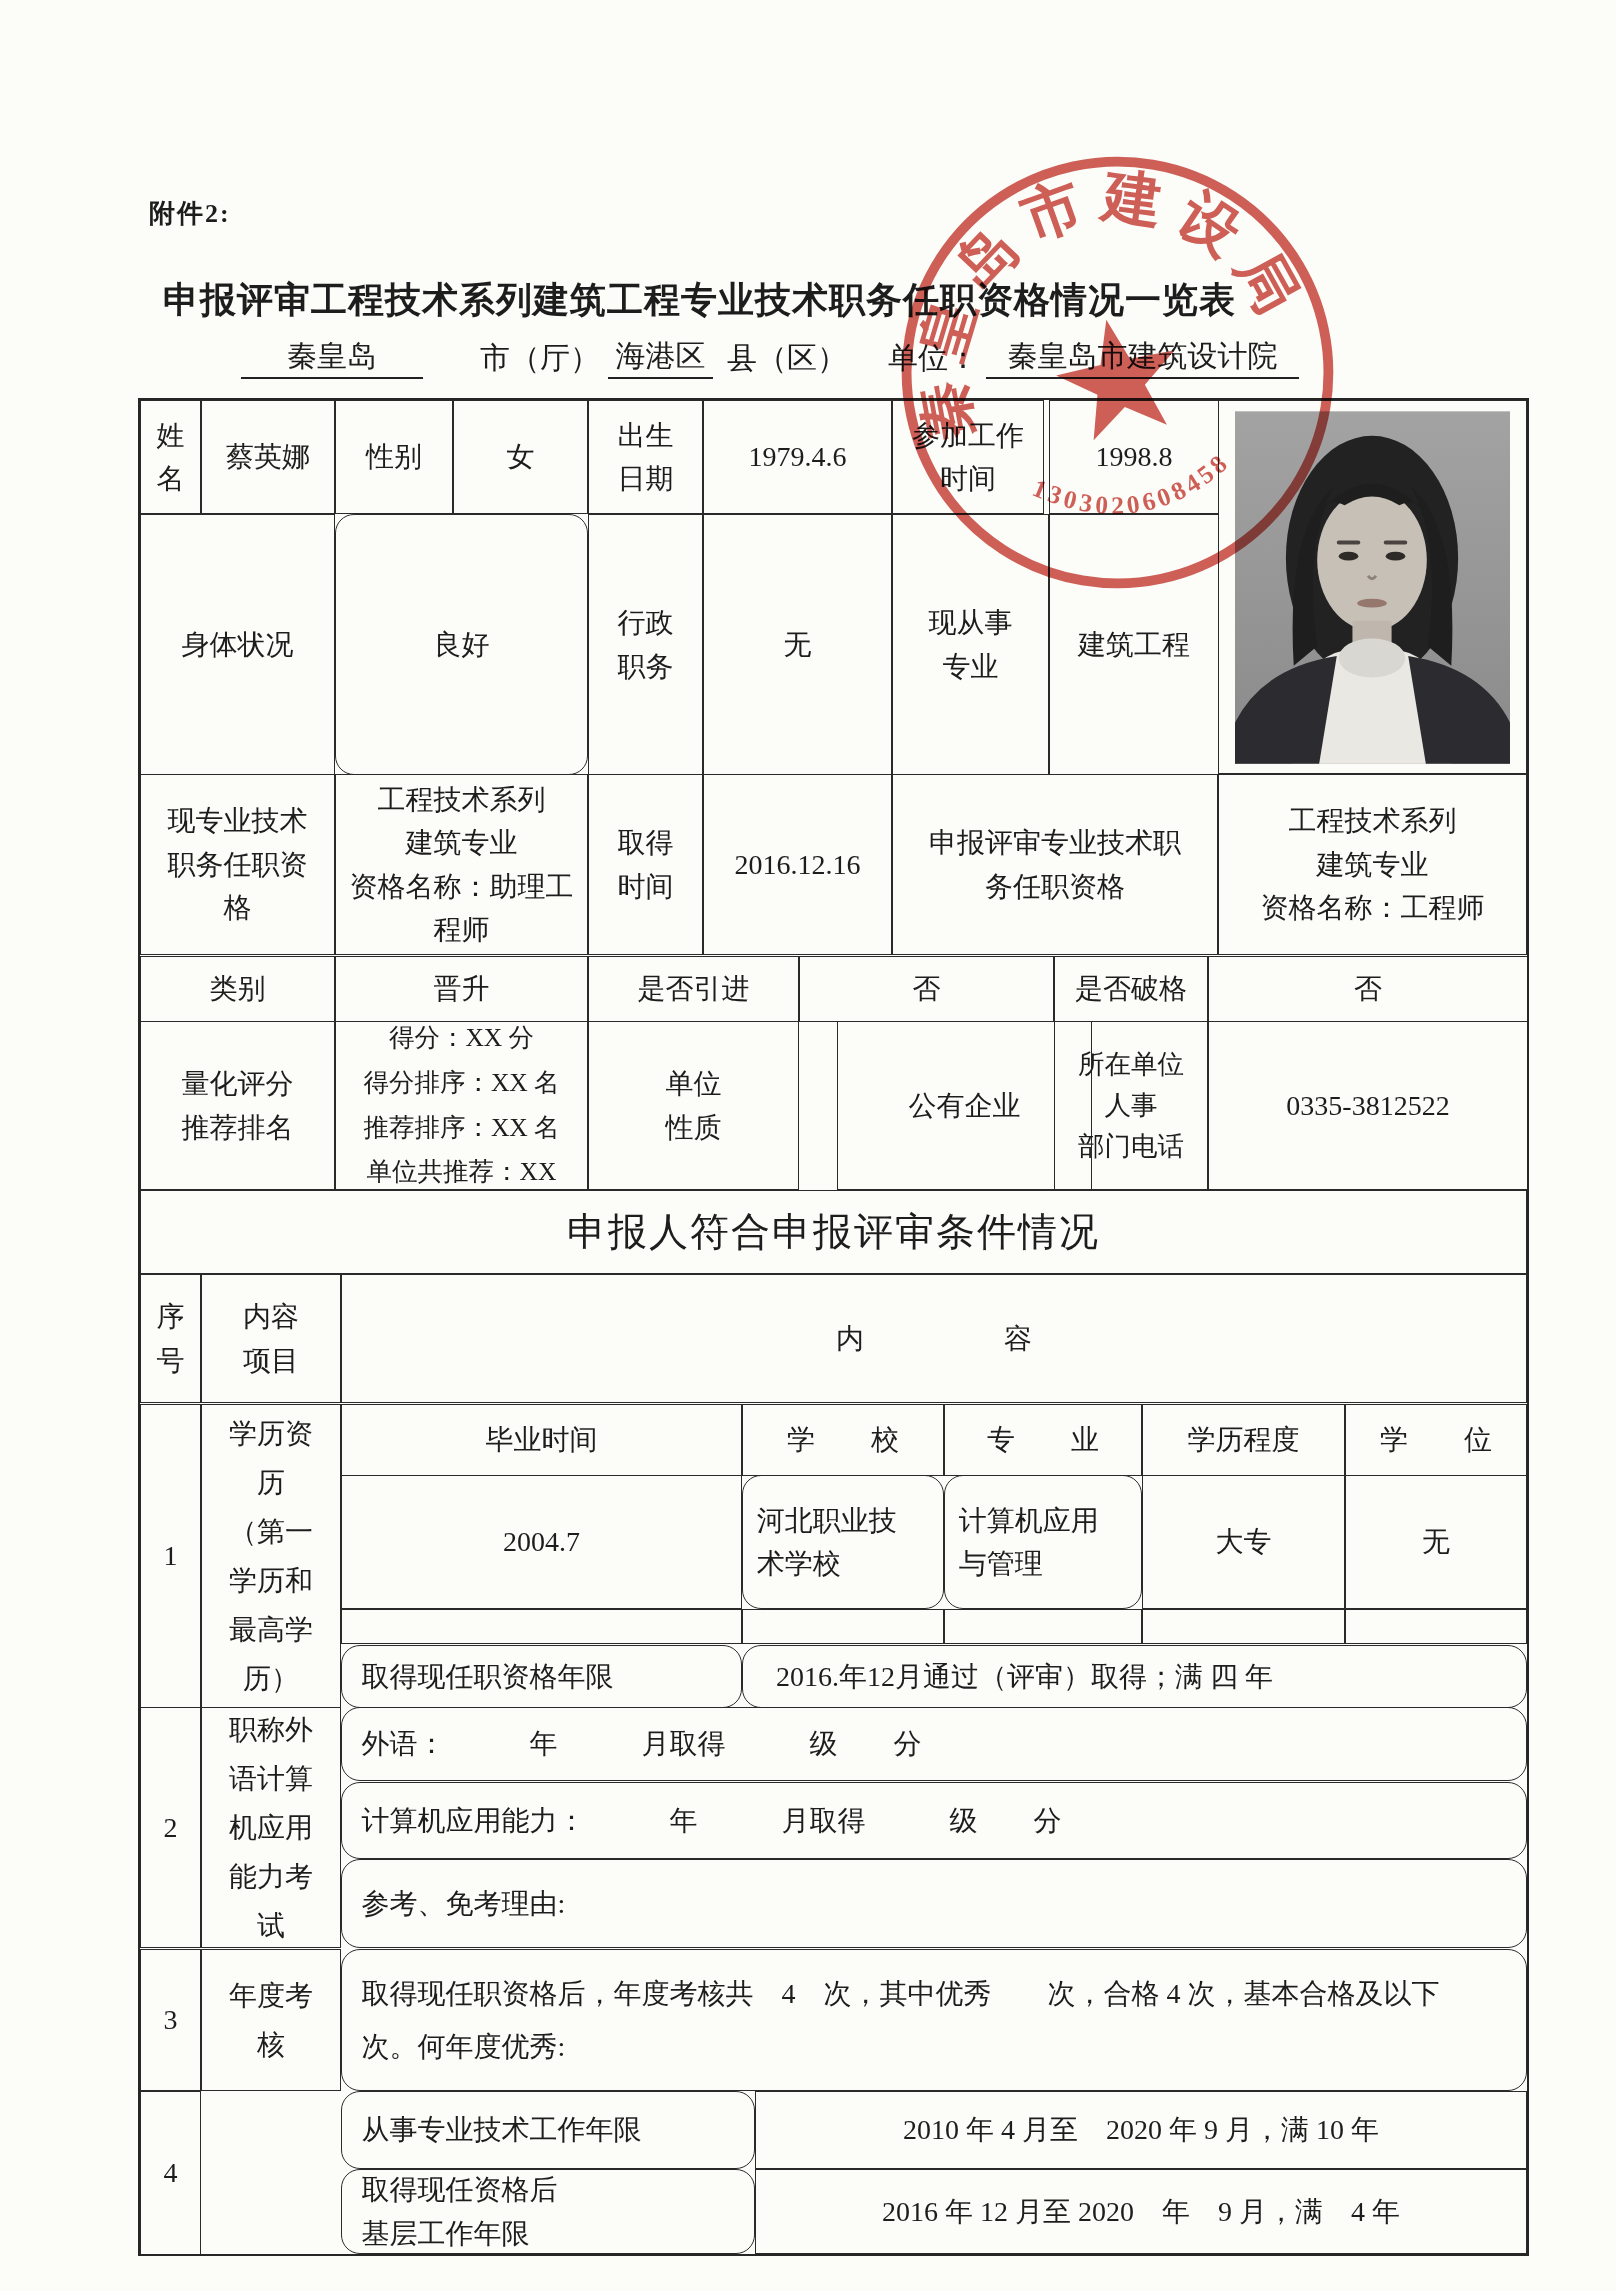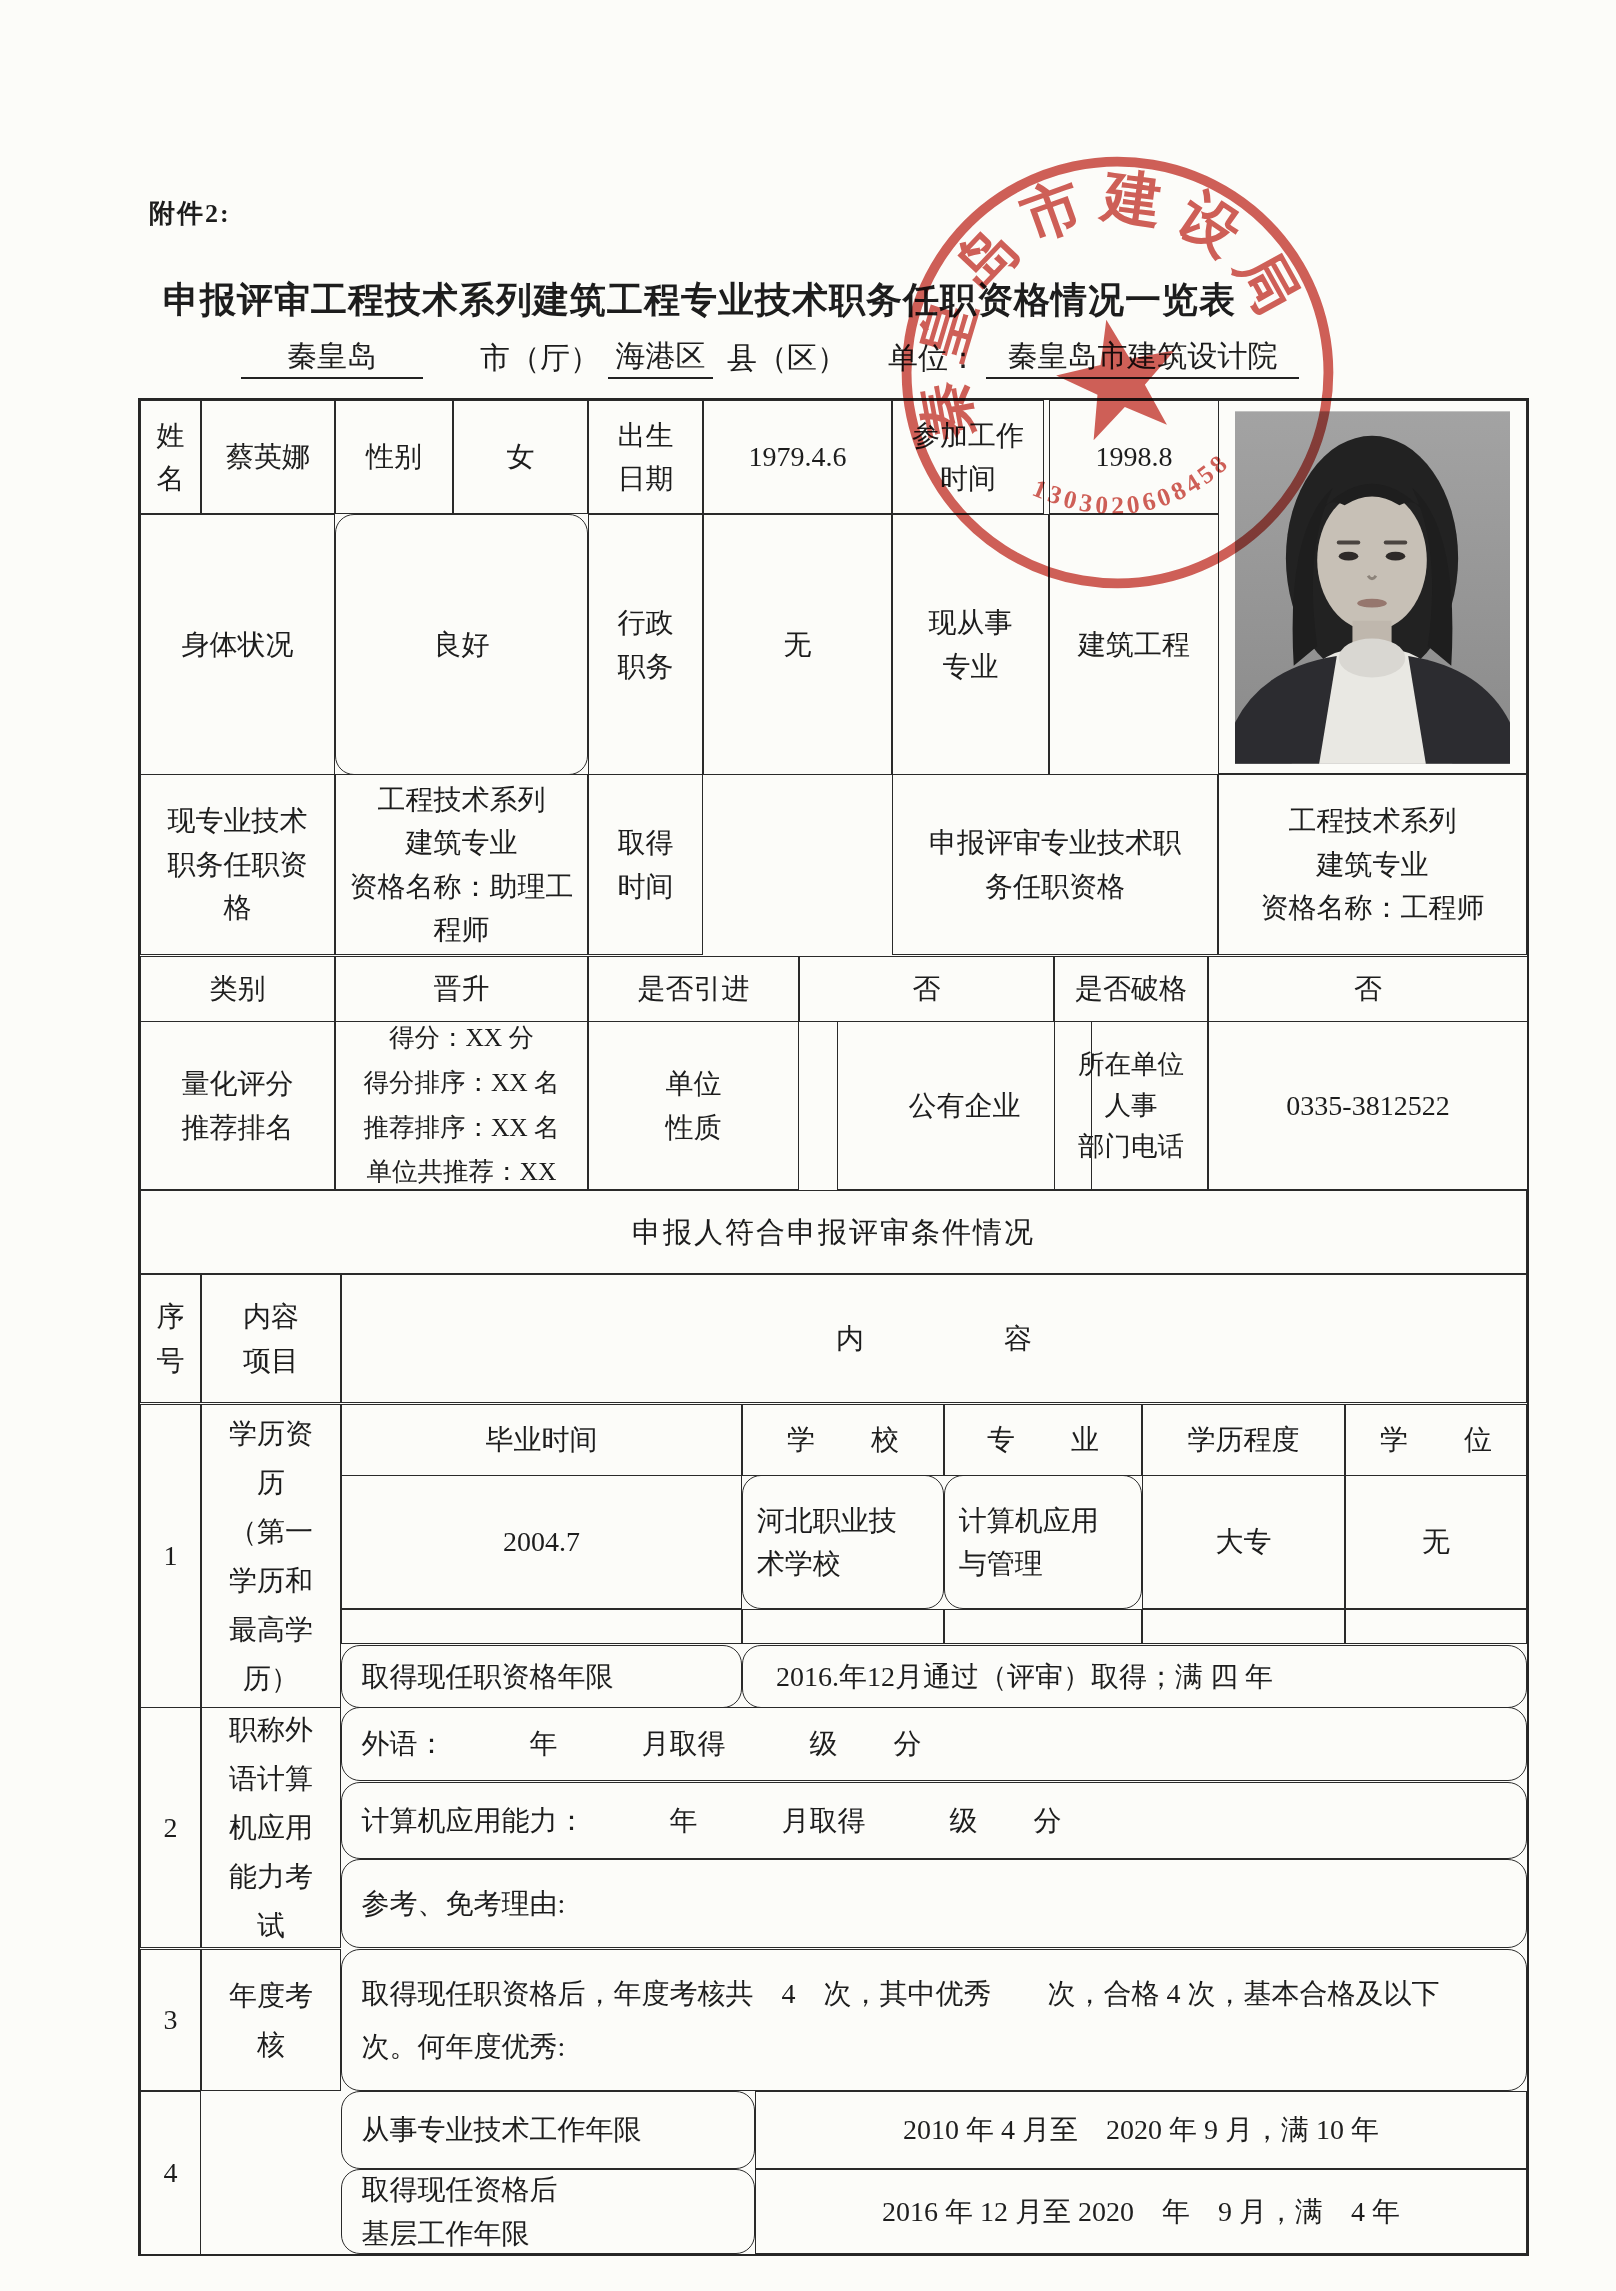--- a/index.html
+++ b/index.html
@@ -100,20 +100,21 @@
 
   <div class="cell" style="left:140px;top:774px;width:195px;height:181px;">现专业技术
 职务任职资
 格</div>
   <div class="cell" style="left:335px;top:774px;width:253px;height:181px;">工程技术系列
 建筑专业
 资格名称：助理工
 程师</div>
   <div class="cell" style="left:588px;top:774px;width:115px;height:181px;">取得
 时间</div>
+  <div class="cell" style="left:703px;top:774px;width:189px;height:181px;">2016.12.16</div>
   <div class="cell" style="left:892px;top:774px;width:326px;height:181px;">申报评审专业技术职
 务任职资格</div>
   <div class="cell" style="left:1218px;top:774px;width:309px;height:181px;">工程技术系列
 建筑专业
 资格名称：工程师</div>
 
   <div class="cell" style="left:140px;top:956px;width:195px;height:66px;">类别</div>
   <div class="cell" style="left:335px;top:956px;width:253px;height:66px;">晋升</div>
   <div class="cell" style="left:588px;top:956px;width:211px;height:66px;">是否引进</div>
   <div class="cell" style="left:799px;top:956px;width:255px;height:66px;">否</div>
@@ -127,21 +128,21 @@
 推荐排序：XX 名
 单位共推荐：XX</div>
   <div class="cell" style="left:588px;top:1021px;width:211px;height:169px;">单位
 性质</div>
   <div class="cell" style="left:837px;top:1021px;width:255px;height:169px;">公有企业</div>
   <div class="cell" style="left:1054px;top:1021px;width:154px;height:169px;font-size:26.5px;">所在单位
 人事
 部门电话</div>
   <div class="cell" style="left:1208px;top:1021px;width:320px;height:169px;">0335-3812522</div>
 
-  <div class="cell" style="left:140px;top:1190px;width:1387px;height:84px;font-size:29px;letter-spacing:2px;">申报人符合申报评审条件情况</div>
+  <div class="cell" style="left:140px;top:1190px;width:1387px;height:84px;font-size:39px;letter-spacing:2px;">申报人符合申报评审条件情况</div>
 
   <div class="cell" style="left:140px;top:1274px;width:61px;height:129px;">序
 号</div>
   <div class="cell" style="left:201px;top:1274px;width:140px;height:129px;">内容
 项目</div>
   <div class="cell" style="left:341px;top:1274px;width:1186px;height:129px;">内　　　　　容</div>
 
   <div class="cell" style="left:140px;top:1404px;width:61px;height:304px;">1</div>
   <div class="cell" style="left:201px;top:1404px;width:140px;height:304px;line-height:1.75;">学历资
 历

